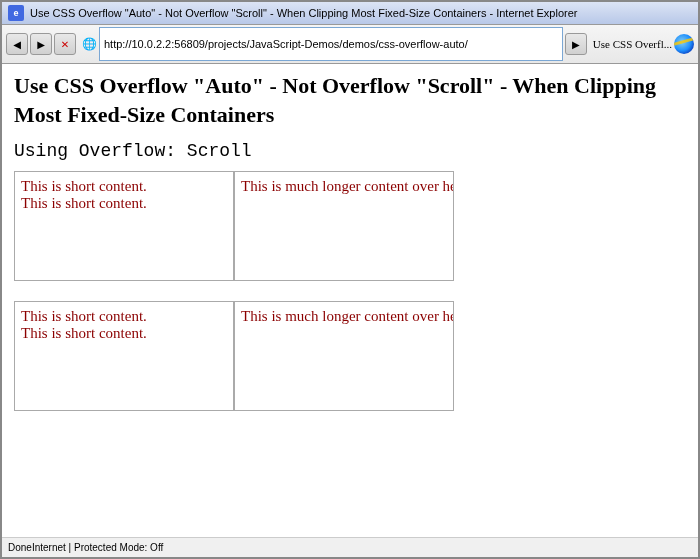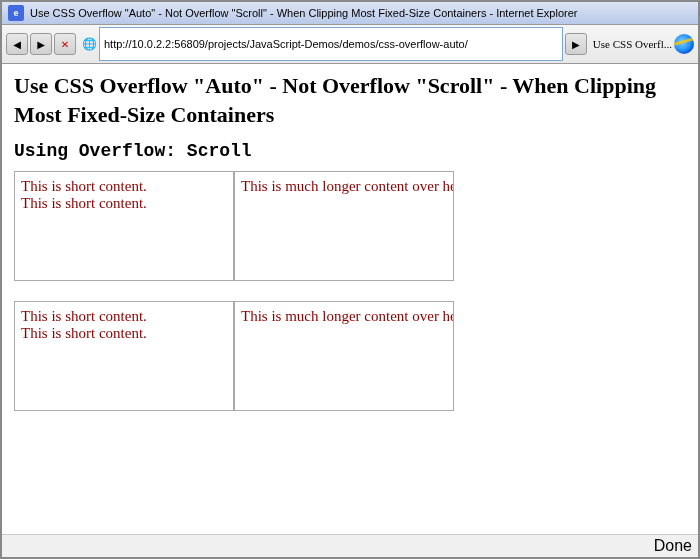--- a/index.html
+++ b/index.html
@@ -131,47 +131,47 @@
       right: -3px;
       height: 3px;
       background: rgba(255,200,0,0.8);
       transform: rotate(-15deg);
     }
 
     .status-bar {
       background: #f0f0f0;
       border-top: 1px solid #ccc;
       padding: 2px 6px;
-      font-size: 16px;
+      font-size: 10px;
       font-family: Tahoma, Arial, sans-serif;
       min-height: 20px;
       display: flex;
       align-items: center;
-      justify-content: flex-end;
+      justify-content: flex-start;
     }
 
     .page-content {
       flex: 1;
       overflow-y: auto;
       padding: 8px 12px;
       background: white;
     }
 
     .page-title {
       font-size: 22px;
       font-weight: bold;
       font-family: Times New Roman, serif;
       color: #000;
       margin-bottom: 12px;
       line-height: 1.3;
     }
 
     .section-heading {
       font-size: 18px;
-      font-weight: bold;
+      font-weight: normal;
       font-family: Courier New, monospace;
       color: #000;
       margin-bottom: 10px;
     }
 
     .demo-section {
       margin-bottom: 20px;
     }
 
     .boxes-row {
@@ -288,15 +288,16 @@
         <div class="overflow-box-auto">
           <div class="long-content">This is much longer content over here which will cause more scrolling than the short content, which should make the scrollbar behavior more</div>
         </div>
       </div>
     </div>
 
   </div>
 
   <div class="status-bar">
     <span>Done</span>
+    <span>Internet | Protected Mode: Off</span>
   </div>
 
 </div>
 
 </body></html>

